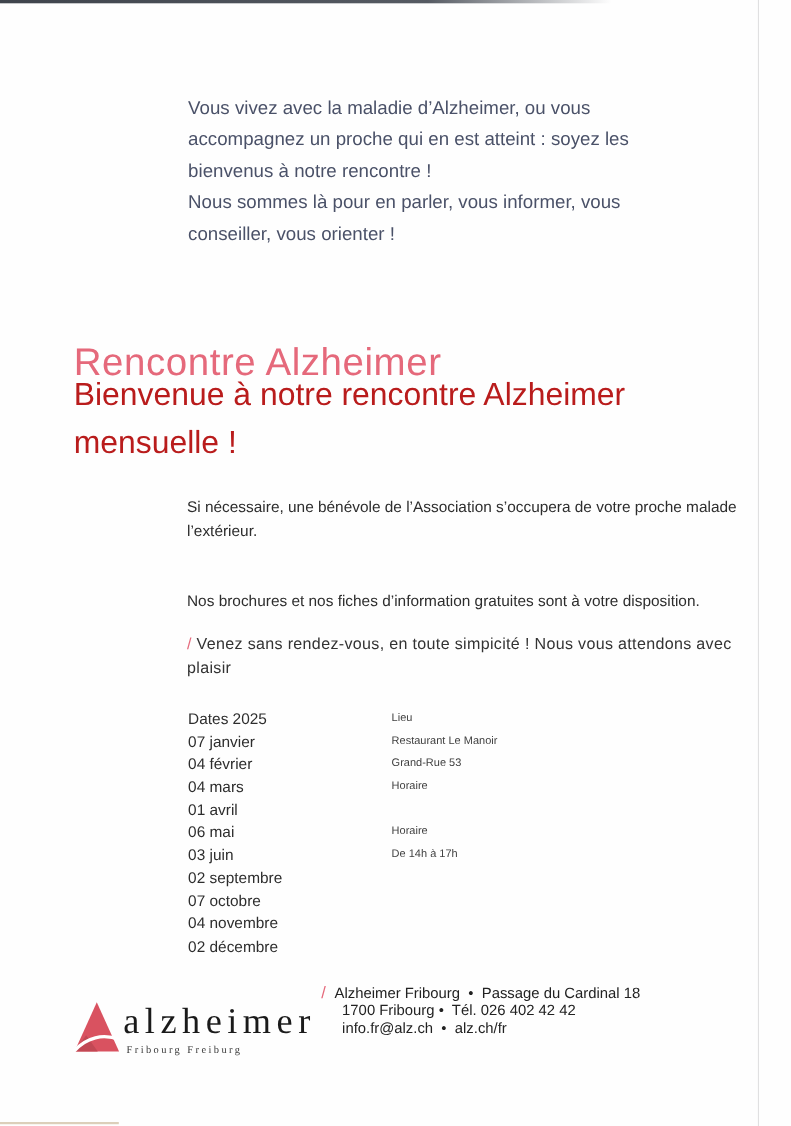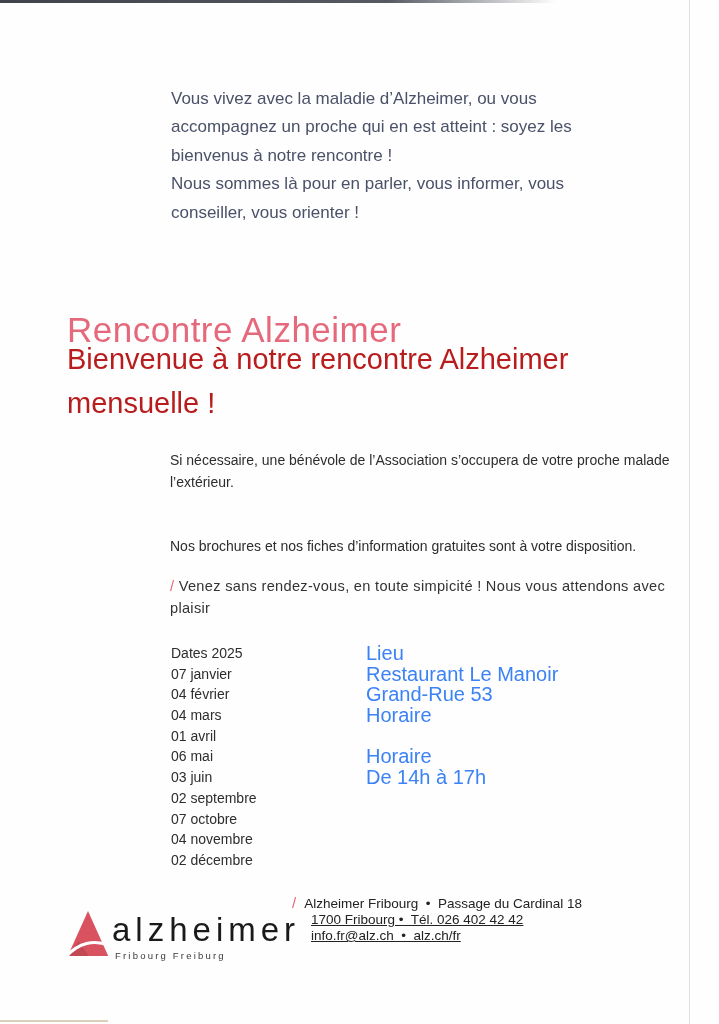--- a/index.html
+++ b/index.html
@@ -56,47 +56,47 @@
     position: absolute; left: 170px; top: 575px;
     font-size: 14.6px; line-height: 22px; color: #333333; letter-spacing: .3px;
   }
   .slash { color: var(--accent, #e5697b); }
   
   .sched-left {
     position: absolute; left: 171px; top: 643px;
     font-size: 14px; line-height: 20.7px; color: #2d2d2d;
   }
   .sched-right {
-    position: absolute; left: 366px; top: 643px;
-    font-size: 20px; line-height: 20.7px; color: #3b82f6;
+    position: absolute; left: 356px; top: 643px;
+    font-size: 10px; line-height: 20.7px; color: #404040;
   }
   .sched-row { height: 20.7px; }
   
   .footer-logo {
-    position: absolute; left: 64px; top: 901px; width: 230px; height: 70px;
+    position: absolute; left: 64px; top: 901px; width: 230px; height: 70px; font-family: Liberation Serif, serif;
   }
   .logo-triangle { position: absolute; left: 2px; top: 6px; }
   .logo-wordmark {
     position: absolute; left: 48px; top: 10px;
     font-size: 33px; letter-spacing: 5px; color: #1a1a1a;
   }
   .logo-subtext {
     position: absolute; left: 51px; top: 49px;
     font-size: 9.5px; letter-spacing: 2.2px; color: #3a3a3a;
   }
   .footer-contact {
     position: absolute; left: 292px; top: 895px;
     font-size: 13.5px; line-height: 16px; color: #222222;
   }
   .footer-contact .line { white-space: pre; }
   .footer-slash {
     display: inline-block; margin-right: 8px;
     color: var(--accent, #e5697b); font-size: 15px;
   }
-  .contact-indent { padding-left: 19px; text-decoration: underline; }
+  .contact-indent { padding-left: 19px; }
 </style>
 </head>
 <body>
 
 <div id="page" style="--accent: #e5697b;">
 
   <div class="scan-top-line"></div>
   <div class="scan-right-line"></div>
   <div class="scan-bottom-line"></div>
 

